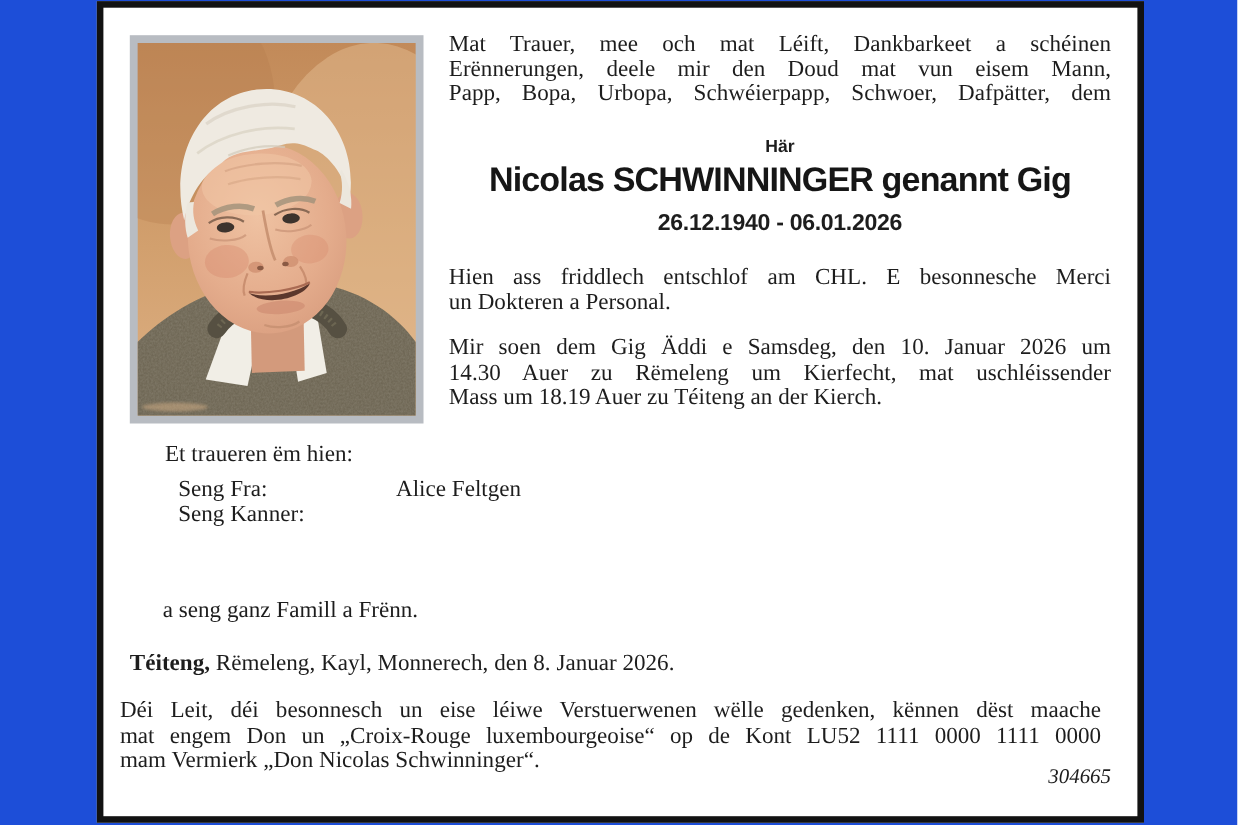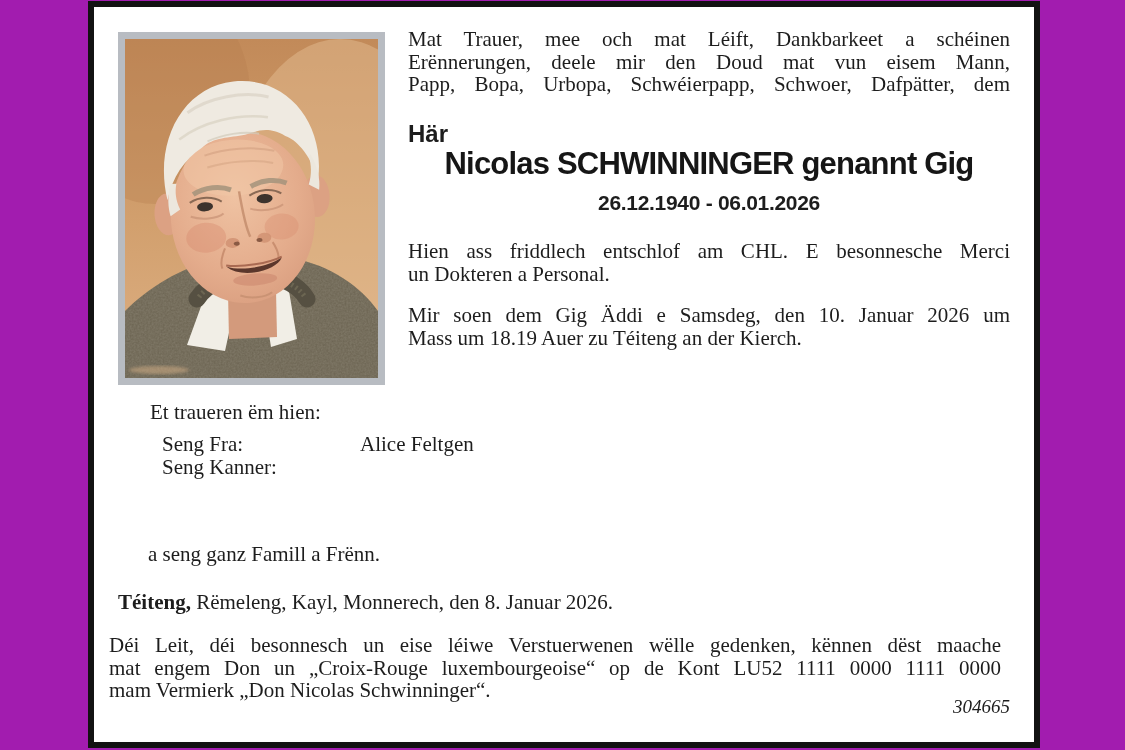--- a/index.html
+++ b/index.html
@@ -1,37 +1,37 @@
 <!DOCTYPE html>
 <html><head>
 <meta charset="utf-8">
 <style>
   html,body { margin:0; padding:0; background:#ffffff; }
   .page {
-    position:relative; width:1125px; height:750px; background:#a21caf;
+    position:relative; width:1125px; height:750px; background:#1d4ed8;
     font-family:"Liberation Serif", serif; color:#1d1d1d; overflow:hidden;
   }
   .card {
     position:absolute; left:88px; top:1px; width:952px; height:747px;
     box-sizing:border-box; border:6px solid #121212; background:#ffffff;
   }
   
   .photo-frame {
     position:absolute; left:24px; top:25px; width:267px; height:353px;
     box-sizing:border-box; padding:7px; background:#b8bcc2;
   }
   .photo-frame svg { display:block; width:253px; height:339px; }
   
   .tblock { position:absolute; font-size:21px; line-height:22.5px; }
   .col { left:314px; width:602px; }
   .justify .line { text-align:justify; text-align-last:justify; }
   .justify.last-normal .line:last-child { text-align-last:auto; }
   .sans { font-family:"Liberation Sans", sans-serif; }
   .salutation {
-    top:116px; text-align:left; font-weight:700; font-size:24px; line-height:22px;
+    top:116px; text-align:center; font-weight:700; font-size:16px; line-height:22px;
   }
   .deceased-name {
     top:139px; text-align:center; font-weight:700; font-size:31px;
     line-height:36px; letter-spacing:-0.8px; color:#161616;
   }
   .life-dates {
     top:184px; text-align:center; font-weight:700; font-size:21px;
     line-height:24px; letter-spacing:-0.3px;
   }
   .mourners-heading { left:56px; top:394px; }
@@ -164,20 +164,21 @@
     <div class="tblock col sans deceased-name">Nicolas SCHWINNINGER genannt Gig</div>
     <div class="tblock col sans life-dates">26.12.1940 - 06.01.2026</div>
 
     <div class="tblock col justify last-normal" style="top:233px;">
         <div class="line">Hien ass friddlech entschlof am CHL. E besonnesche Merci</div>
         <div class="line">un Dokteren a Personal.</div>
       </div>
 
     <div class="tblock col justify last-normal" style="top:297px;">
         <div class="line">Mir soen dem Gig Äddi e Samsdeg, den 10. Januar 2026 um</div>
+        <div class="line">14.30 Auer zu Rëmeleng um Kierfecht, mat uschléissender</div>
         <div class="line">Mass um 18.19 Auer zu Téiteng an der Kierch.</div>
       </div>
 
     <div class="tblock mourners-heading">Et traueren ëm hien:</div>
 
     <div class="tblock mourners-table">
       <div class="mrow">
         <div class="mlabel">Seng Fra:</div>
         <div class="mnames">
             <div class="line">Alice Feltgen</div>

